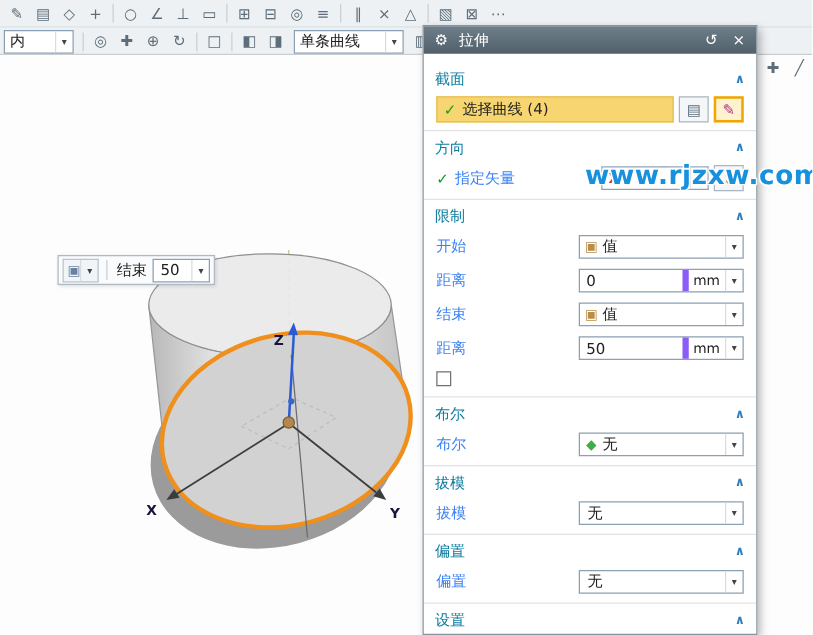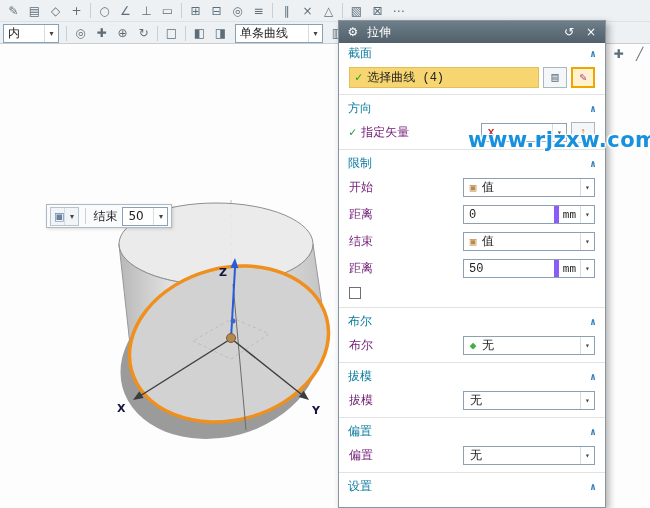--- a/index.html
+++ b/index.html
@@ -30,27 +30,27 @@
   .ft-field .fv { flex:1; padding-left:5px; }
   .ftsep { width:1px; height:16px; background:#c8cfd5; margin:0 2px; }
 
   .corner-icons { position:absolute; left:608px; top:1px; display:flex; z-index:2; }
 
   
   .dialog { position:absolute; left:338px; top:20px; width:268px; bottom:0; background:#fff; border:1px solid #8795a1; box-shadow:3px 3px 7px rgba(0,0,0,.30); z-index:10; }
   .dlg-title { height:22px; background:linear-gradient(#6e7f8a,#51606b); color:#fff; display:flex; align-items:center; padding:0 6px; gap:6px; font-size:12px; }
   .dlg-title .sp { flex:1; }
   .dlg-title .tbtn { width:16px; text-align:center; cursor:pointer; font-size:12px; }
-  .dlg-body { padding-top:0; overflow:hidden; height:calc(100% - 22px);font-family:Liberation Mono, monospace; }
+  .dlg-body { padding-top:10px; overflow:hidden; height:calc(100% - 22px); }
 
   .sec-h { display:flex; align-items:center; height:21px; padding:0 9px; color:#0b7c9e; font-size:12px; cursor:pointer; }
   .chev { margin-left:auto; color:#2f7fbe; font-size:10px; font-weight:bold; }
   .sep { height:1px; background:#e2e2e2; margin:3px 0 3px 0; }
   .row { display:flex; align-items:center; height:27px; padding:0 10px; }
-  .rlabel { font-size:12px; color:#701a75; }
+  .rlabel { font-size:12px; color:#3b82f6; }
 
   .sel-box { flex:1; height:21px; background:#f7d571; border:1px solid #e3bd55; display:flex; align-items:center; gap:5px; padding:0 5px; font-size:12px; cursor:pointer; }
   .check { color:#0d9c21; font-weight:bold; font-size:12px; }
   .ibtn { width:24px; height:21px; border:1px solid #aab6c0; background:#f4f6f8; display:flex; align-items:center; justify-content:center; margin-left:4px; font-size:12px; color:#5a6d7c; cursor:pointer; }
   .ibtn.active { border:2px solid #f0a500; background:#fff3cf; color:#b0308a; }
   .ibtn.warm { color:#d97b00; }
 
   .dd { height:19px; border:1px solid #8aa0b4; background:#fff; display:flex; align-items:center; font-size:12px; cursor:pointer; }
   .w130 { width:132px; margin-left:auto; }
   .w86 { width:86px; margin-left:auto; }

